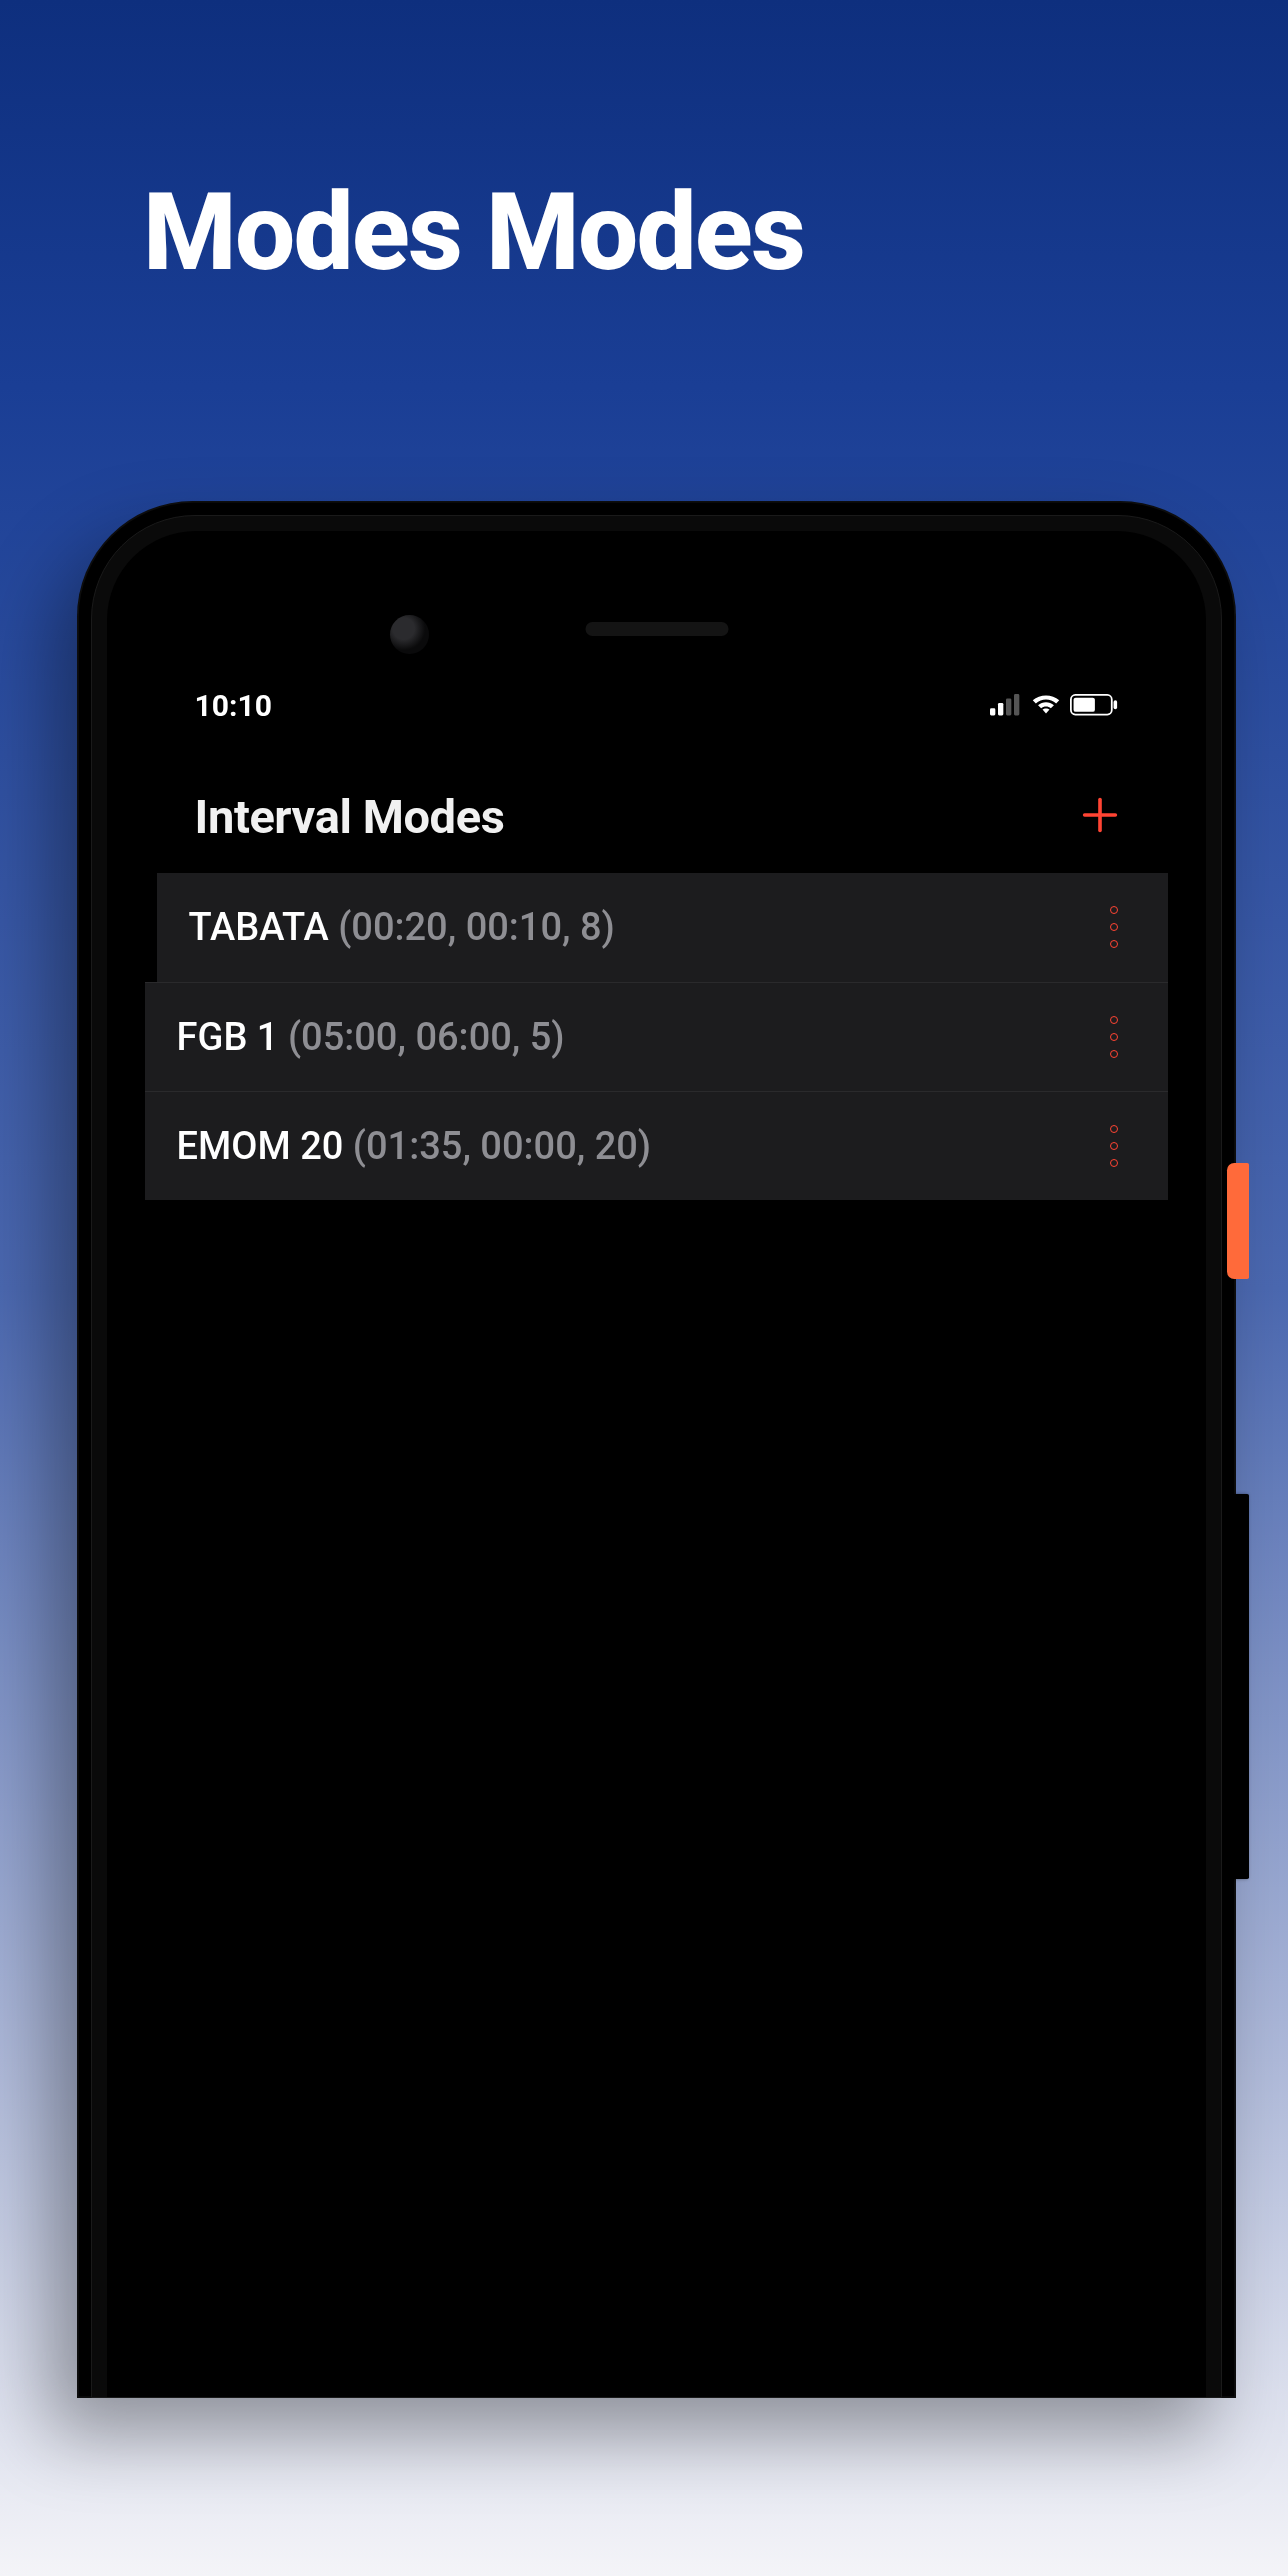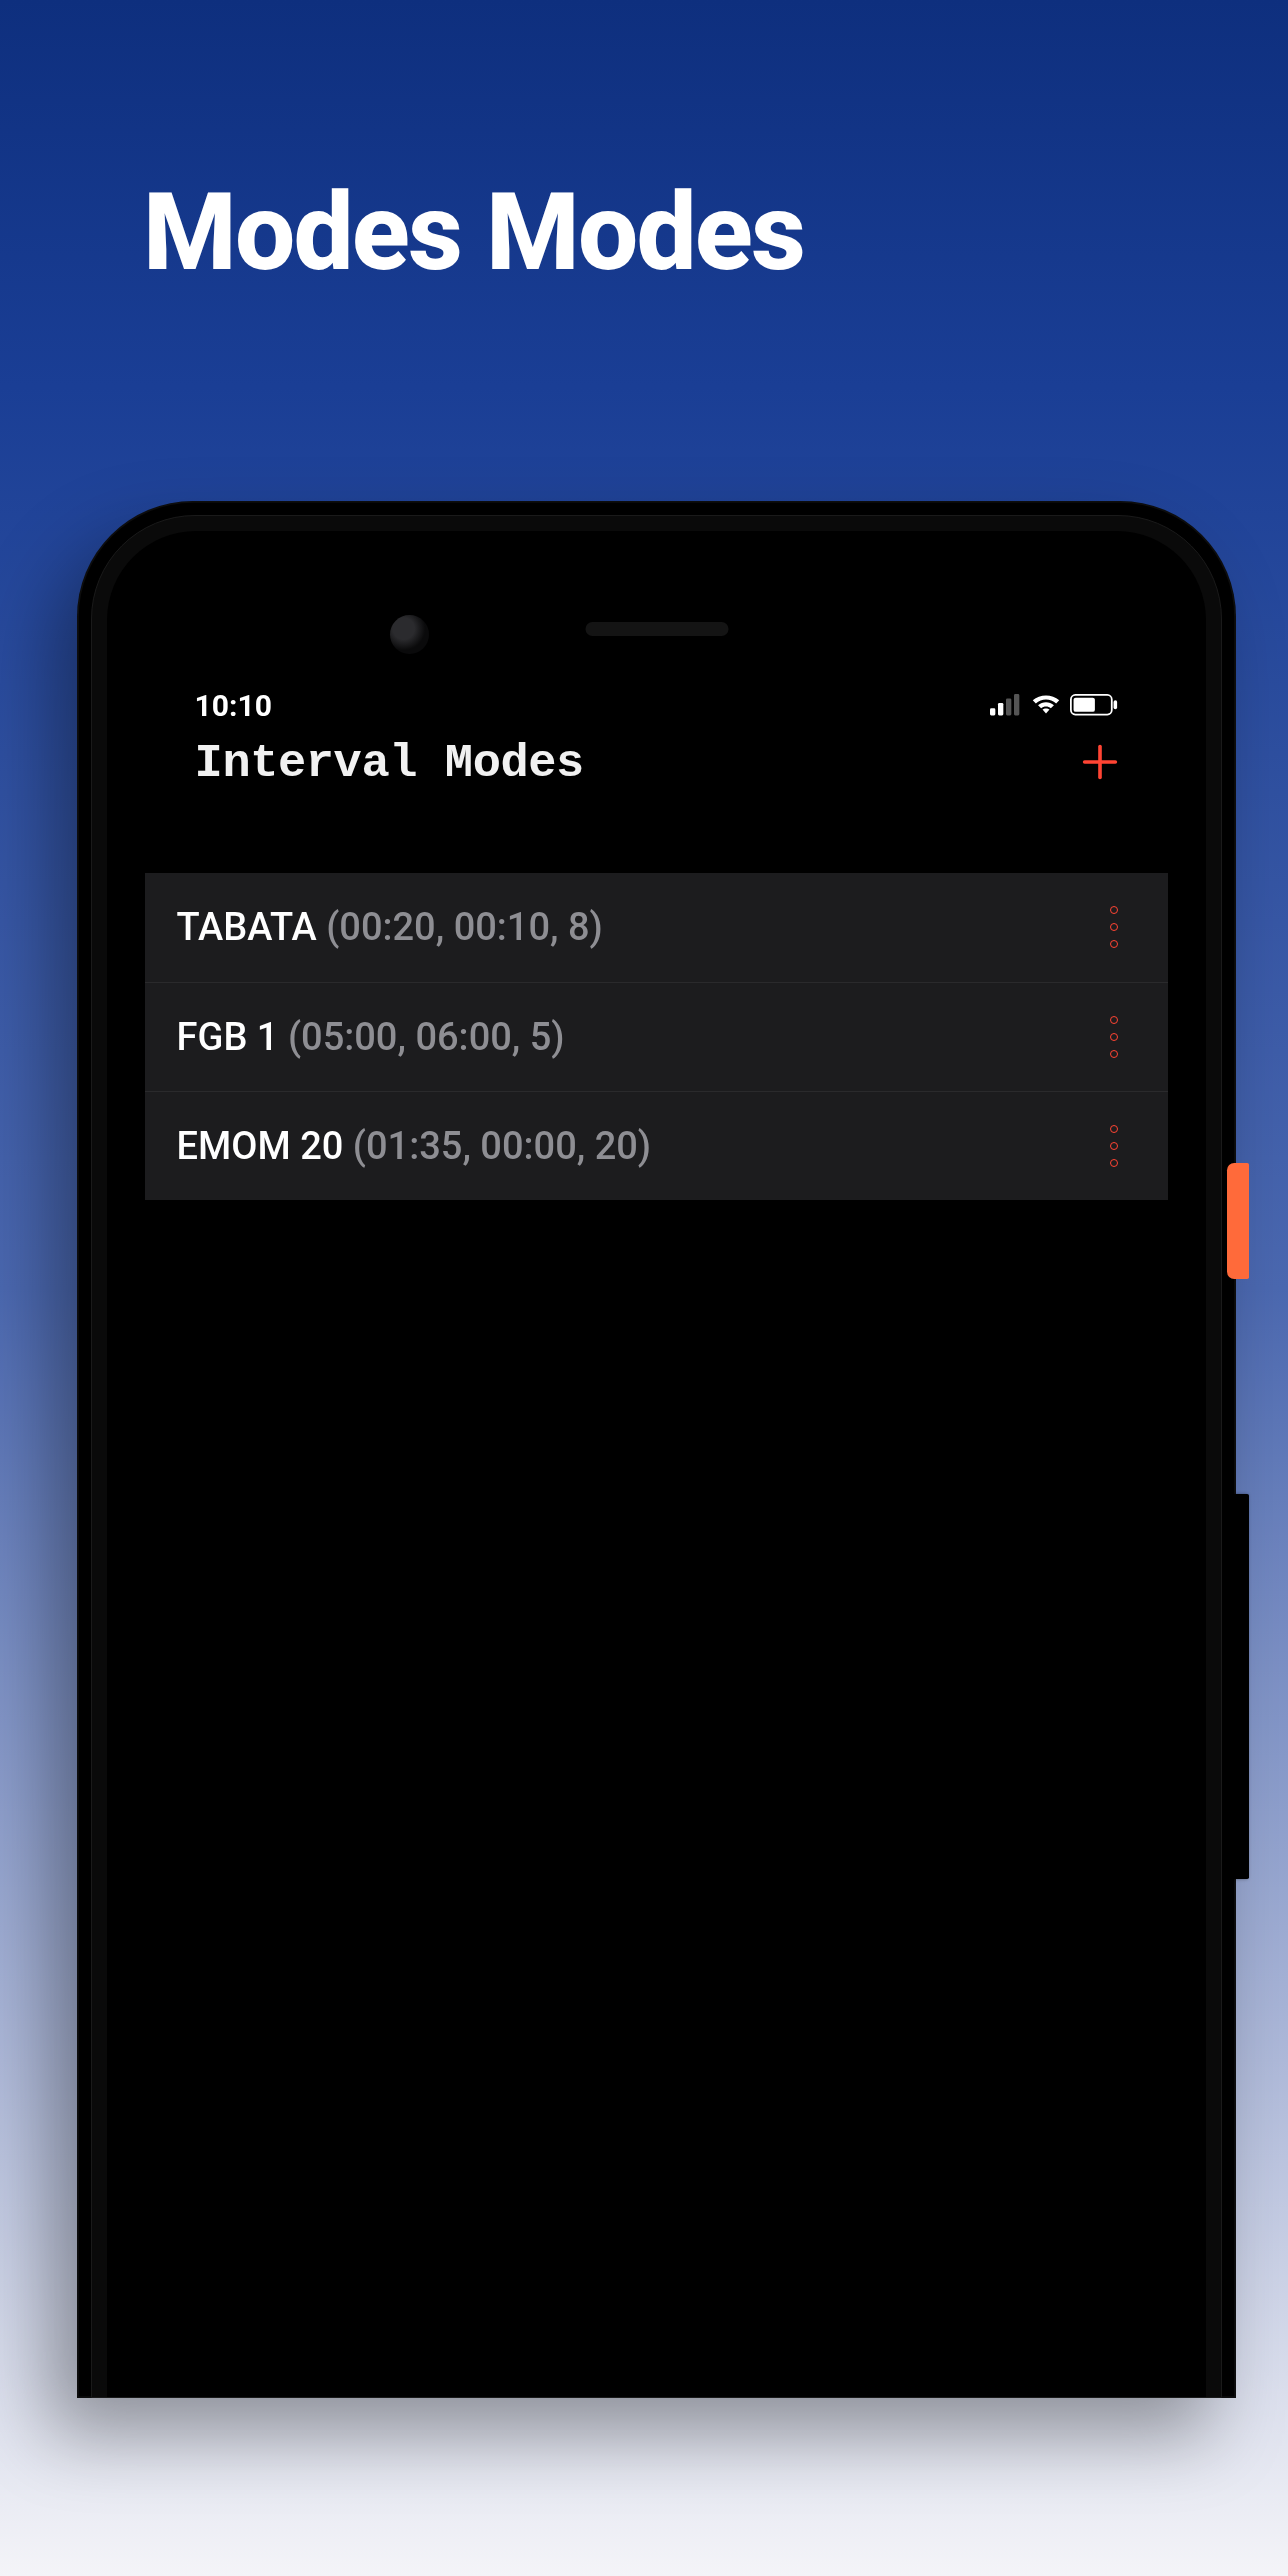--- a/index.html
+++ b/index.html
@@ -100,24 +100,23 @@
   }
   .status-time {
     font-size: 30px;
     font-weight: 700;
   }
   .status-icons { display: flex; align-items: center; gap: 9px; }
 
   .app-header {
     height: 107px;
     display: flex;
-    align-items: flex-start;
+    align-items: flex-end;
     justify-content: space-between;
     padding: 0 41px 0 50px;
-    font-family: Liberation Mono, monospace;
   }
   .app-title {
     color: #f1f1f1;
     font-size: 47px;
     font-weight: 700;
     letter-spacing: -0.4px;
   }
   .add-btn {
     width: 54px; height: 54px;
     display: flex; align-items: center; justify-content: center;
@@ -126,21 +125,21 @@
 
   .list { margin-top: 29px; }
   .row {
     background: #1c1c1e;
     height: 109px;
     display: flex;
     align-items: center;
     padding: 0 36px 0 32px;
     border-top: 0.9px solid #2a2a2c;
   }
-  .row:first-child { border-top: none; }
+  .row:first-child { border-top: none; margin-left: 12px; }
   .row-label { flex: 1; font-size: 38px; font-weight: 500; }
   .row-name { color: #fff; }
   .row-params { color: #8e8e93; }
   .row-menu {
     width: 36px; height: 54px;
     display: flex; flex-direction: column;
     align-items: center; justify-content: center; gap: 9px;
   }
   .row-menu span {
     width: 8px; height: 8px; border: 1.8px solid #ff4433; border-radius: 50%;

